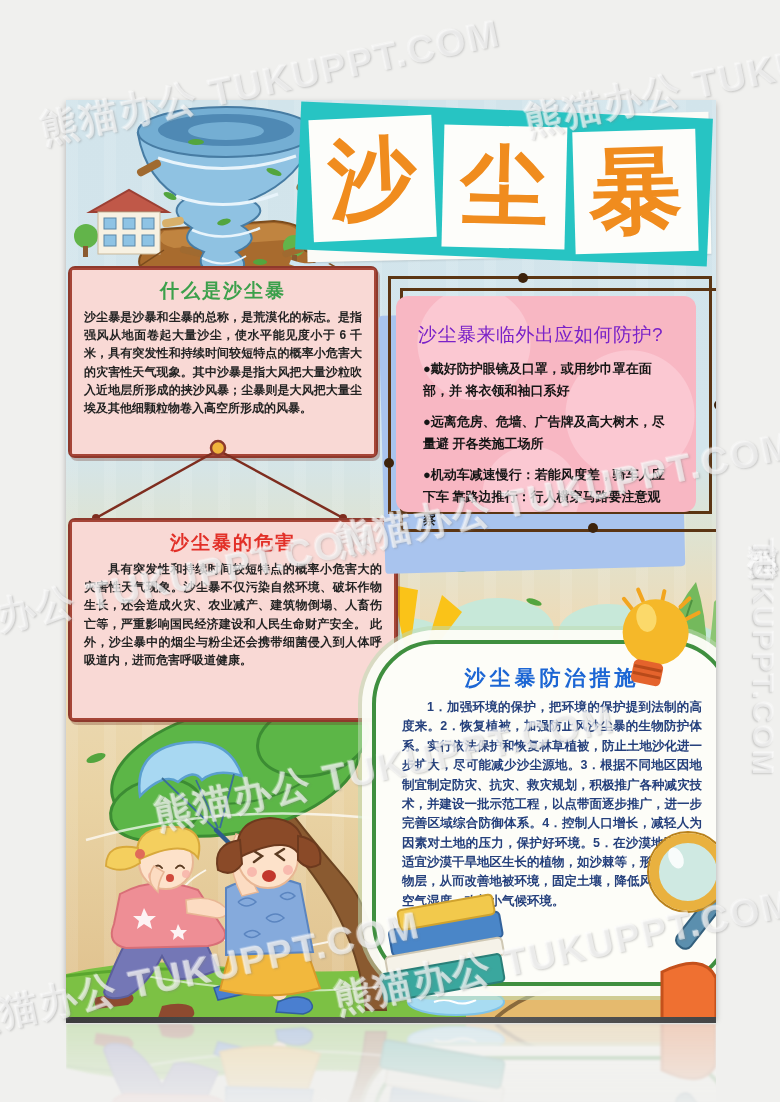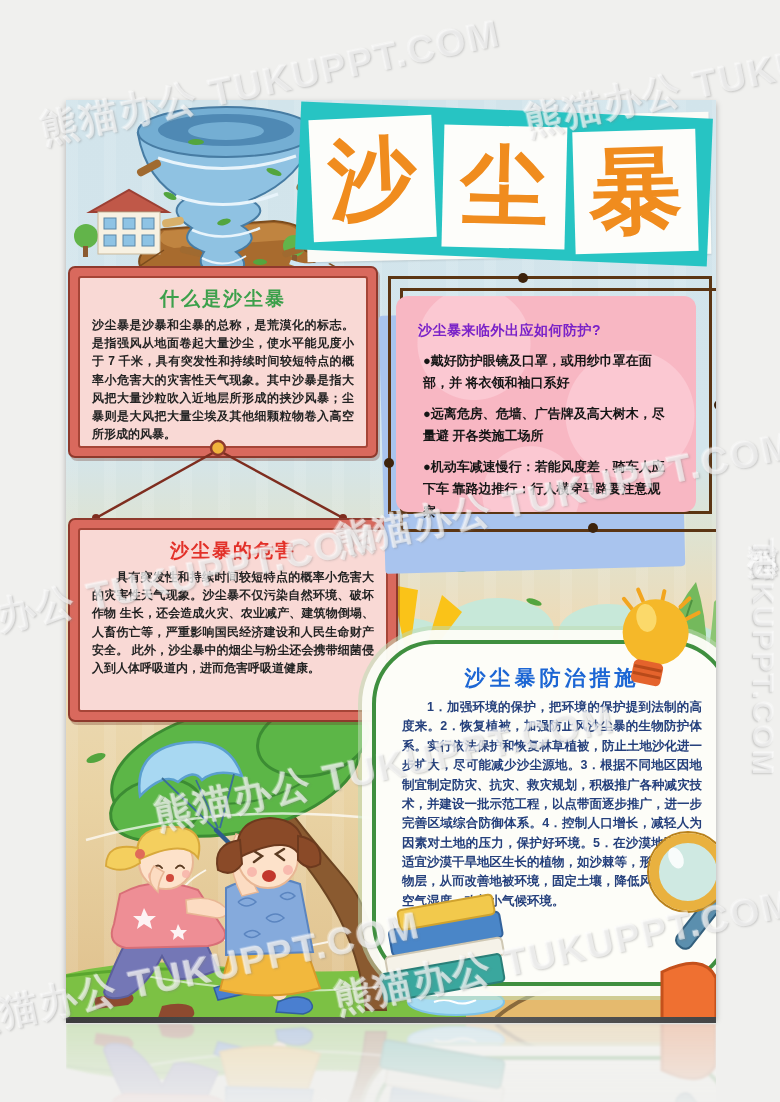--- a/index.html
+++ b/index.html
@@ -25,40 +25,40 @@
   .title-frame{position:absolute;left:232px;top:10px;width:412px;height:148px;background:#27c4c3;
     transform:rotate(2.4deg);display:flex;gap:9px;padding:13px;box-sizing:border-box;}
   .title-tile{flex:1;background:#fdfdfa;display:flex;align-items:center;justify-content:center;
     font-size:88px;font-weight:900;color:#f08c1e;line-height:1;}
   .title-tile.t0{transform:rotate(-5deg);}
   .title-tile.t1{transform:rotate(-1deg) translateY(3px);}
   .title-tile.t2{transform:rotate(-4deg) translateY(2px);font-size:94px;}
 
   
   .board{position:absolute;background:#d9695d;border:2px solid #8e392c;border-radius:7px;
-    padding:8px;box-sizing:border-box;box-shadow:2px 3px 0 rgba(110,50,35,.30);}
+    padding:0;box-sizing:border-box;box-shadow:2px 3px 0 rgba(110,50,35,.30);}
   .board-inner{background:#f9d9d5;border:2px solid #a64537;border-radius:3px;height:100%;
     box-sizing:border-box;padding:8px 12px;}
   .board-what{left:2px;top:166px;width:310px;height:192px;}
   .board-harm{left:2px;top:418px;width:330px;height:204px;}
   .board-title{text-align:center;font-weight:bold;font-size:19px;letter-spacing:2px;margin:0 0 4px;}
   .board-title.green{color:#3ca04b;}
   .board-title.red{color:#e23028;}
   .board-text{font-size:12px;line-height:1.52;color:#232323;font-weight:600;text-align:justify;margin:0;}
   .indent{text-indent:2em;}
 
   
   .blue-back{position:absolute;left:316px;top:212px;width:300px;height:258px;background:#a9c4ee;
     border-radius:4px;transform:rotate(-1.5deg);}
   .pink-panel{position:absolute;left:330px;top:196px;width:300px;height:216px;background:#f8b7c3;border-radius:12px;
     background-image:radial-gradient(circle at 26% 22%,#fbc8d2 0 56px,rgba(0,0,0,0) 57px),
       radial-gradient(circle at 78% 55%,#fbc8d2 0 64px,rgba(0,0,0,0) 65px),
       radial-gradient(circle at 45% 92%,#fbc8d2 0 48px,rgba(0,0,0,0) 49px);}
   .pink-content{padding:26px 22px 0;}
-  .protect-title{font-size:14px;font-weight:bold;color:#7a22c8;margin:0 0 10px;letter-spacing:.5px;}
+  .protect-title{font-size:19px;font-weight:normal;color:#7a22c8;margin:0 0 10px;letter-spacing:.5px;}
   .protect-bullet{font-size:13px;font-weight:700;color:#151515;line-height:1.7;margin:0 5px 9px;}
   .frame-rect{position:absolute;border:3px solid #5b3513;background:none;}
   .frame-a{left:322px;top:176px;width:318px;height:232px;}
   .frame-b{left:334px;top:188px;width:318px;height:238px;}
   .frame-dot{position:absolute;width:10px;height:10px;border-radius:50%;background:#3d230c;}
   .dot-top{left:452px;top:173px;}
   .dot-left{left:318px;top:358px;}
   .dot-right{left:648px;top:300px;}
   .dot-bottom{left:522px;top:423px;}
 
@@ -247,21 +247,21 @@
       <circle cx="186" cy="332" r="5" fill="#f6b0a6" opacity=".8"></circle>
         <circle cx="222" cy="330" r="5" fill="#f6b0a6" opacity=".8"></circle>
       <path d="M172 318 Q166 280 204 278 Q244 280 236 322 Q228 290 172 318 Z" fill="#8a4a28" stroke="#6d3a1e" stroke-width="2"></path>
       <path d="M174 300 Q146 304 152 330 Q166 338 176 324 Z" fill="#8a4a28" stroke="#6d3a1e" stroke-width="2"></path>
       <path d="M232 296 Q258 300 254 324 Q242 332 232 320 Z" fill="#8a4a28" stroke="#6d3a1e" stroke-width="2"></path>
     </svg>
 
     <div class="board board-what">
       <div class="board-inner">
         <p class="board-title green">什么是沙尘暴</p>
-        <p class="board-text">沙尘暴是沙暴和尘暴的总称，是荒漠化的标志。是指强风从地面卷起大量沙尘，使水平能见度小于 7 千米，具有突发性和持续时间较短特点的概率小危害大的灾害性天气现象。其中沙暴是指大风把大量沙粒吹入近地层所形成的挟沙风暴；尘暴则是大风把大量尘埃及其他细颗粒物卷入高空所形成的风暴。</p>
+        <p class="board-text">沙尘暴是沙暴和尘暴的总称，是荒漠化的标志。是指强风从地面卷起大量沙尘，使水平能见度小于 6 千米，具有突发性和持续时间较短特点的概率小危害大的灾害性天气现象。其中沙暴是指大风把大量沙粒吹入近地层所形成的挟沙风暴；尘暴则是大风把大量尘埃及其他细颗粒物卷入高空所形成的风暴。</p>
       </div>
     </div>
 
     <svg id="strings-svg" class="svg-abs" width="320" height="86" viewBox="0 0 320 86">
       <path d="M152 12 L30 80 M152 12 L277 80" stroke="#7e2d1f" stroke-width="2.5" fill="none"></path>
       <circle cx="152" cy="10" r="7" fill="#f0b43c" stroke="#8e3a2c" stroke-width="2.5"></circle>
       <circle cx="30" cy="80" r="4" fill="#7e2d1f"></circle>
       <circle cx="277" cy="80" r="4" fill="#7e2d1f"></circle>
     </svg>
 

